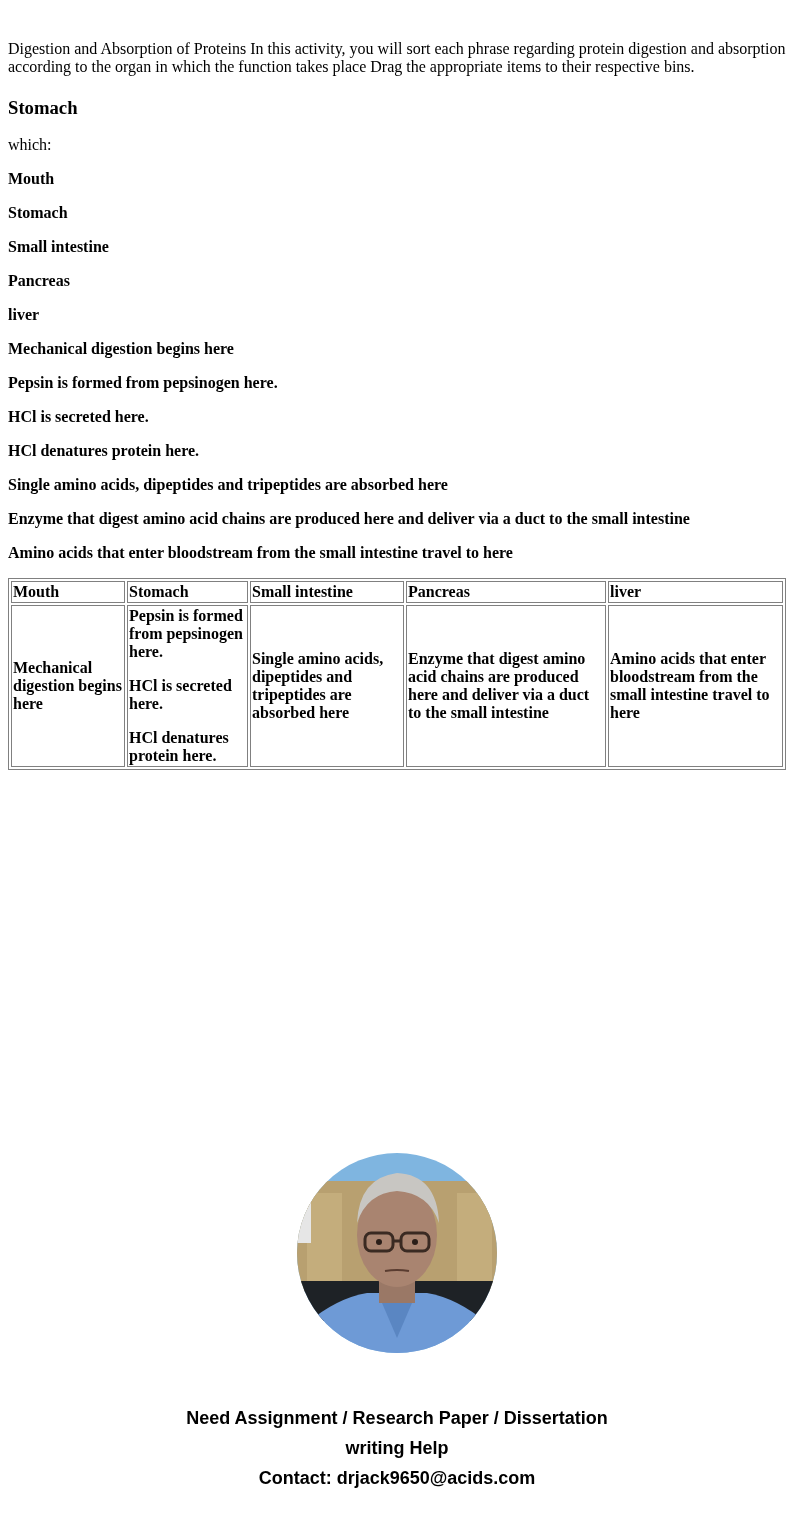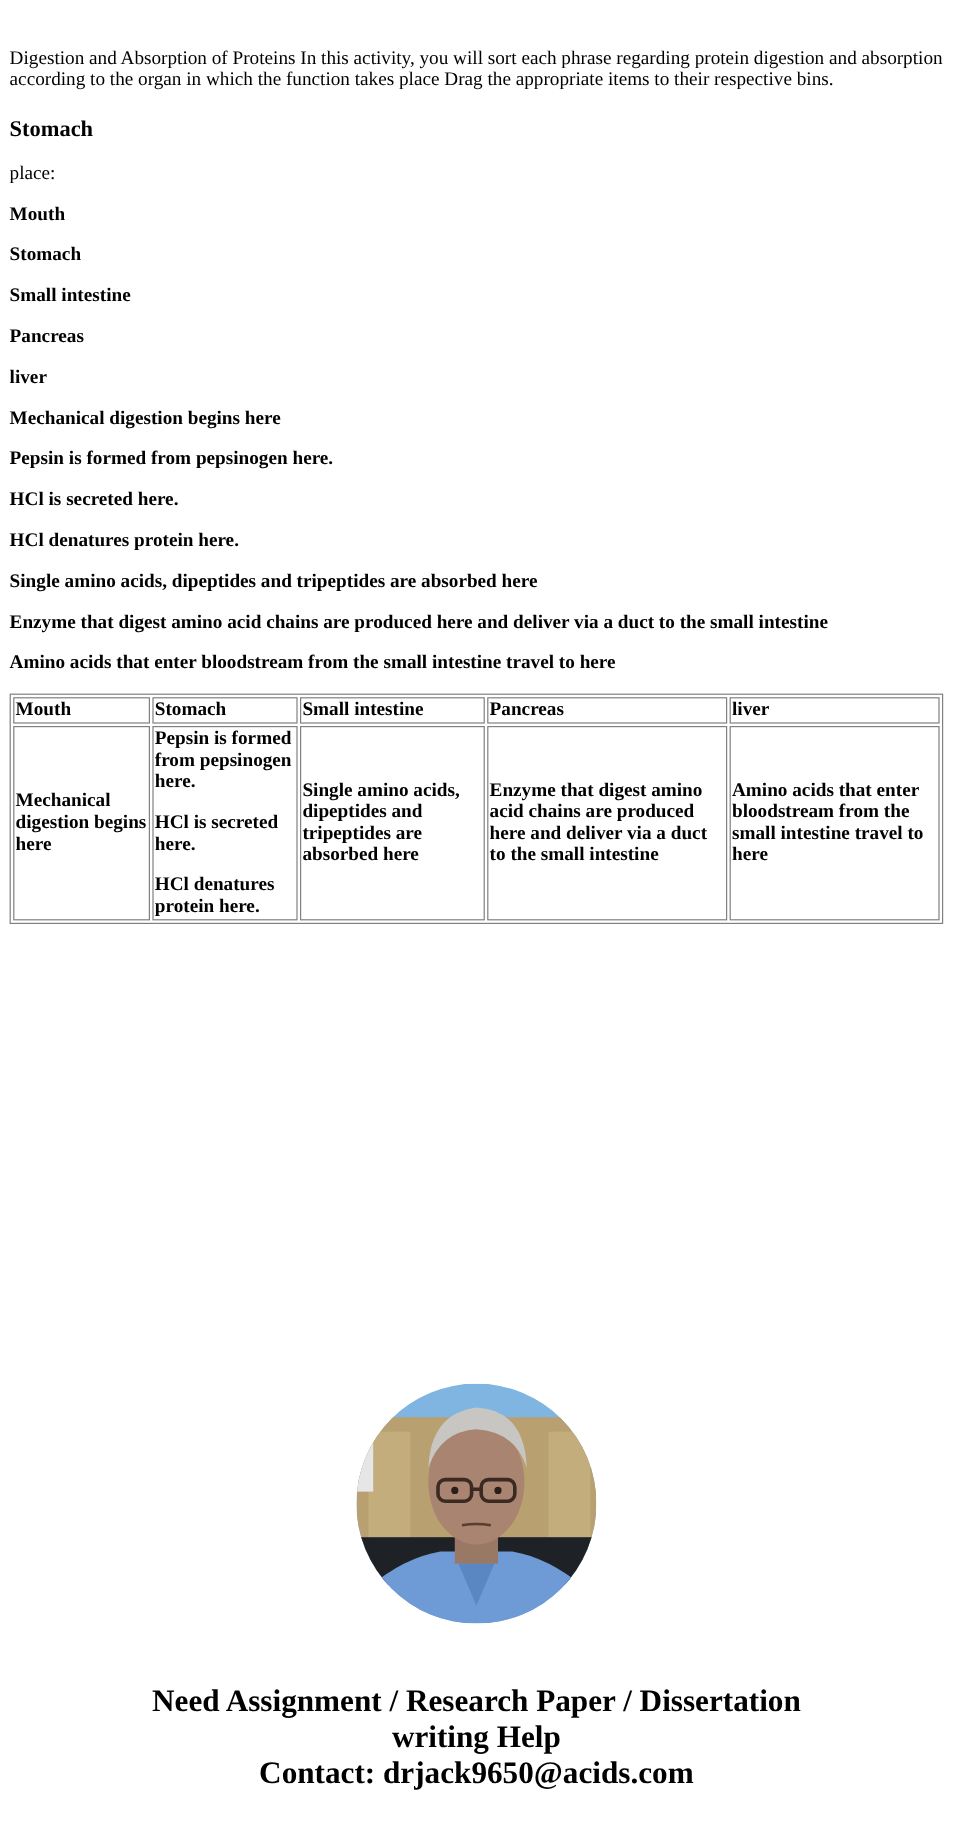--- a/index.html
+++ b/index.html
@@ -48,33 +48,33 @@
     height: 200px;
     border-radius: 50%;
     overflow: hidden;
   }
   .footer {
     position: absolute;
     left: 0;
     top: 1403px;
     width: 794px;
     text-align: center;
-    font-family: Liberation Serif, serif;
+    font-family: Liberation Sans, sans-serif;
     font-weight: bold;
-    font-size: 26px;
+    font-size: 18px;
     line-height: 30px;
   }
 </style>
 </head>
 <body>
 
 <div class="content">
   <p class="intro">Digestion and Absorption of Proteins In this activity, you will sort each phrase regarding protein digestion and absorption according to the organ in which the function takes place Drag the appropriate items to their respective bins.</p>
   <h3 class="solution-title">Stomach</h3>
-  <p class="answer-label">place:</p>
+  <p class="answer-label">which:</p>
 
   <p class="phrase">Mouth</p>
   <p class="phrase">Stomach</p>
   <p class="phrase">Small intestine</p>
   <p class="phrase">Pancreas</p>
   <p class="phrase">liver</p>
   <p class="phrase">Mechanical digestion begins here</p>
   <p class="phrase">Pepsin is formed from pepsinogen here.</p>
   <p class="phrase">HCl is secreted here.</p>
   <p class="phrase">HCl denatures protein here.</p>

